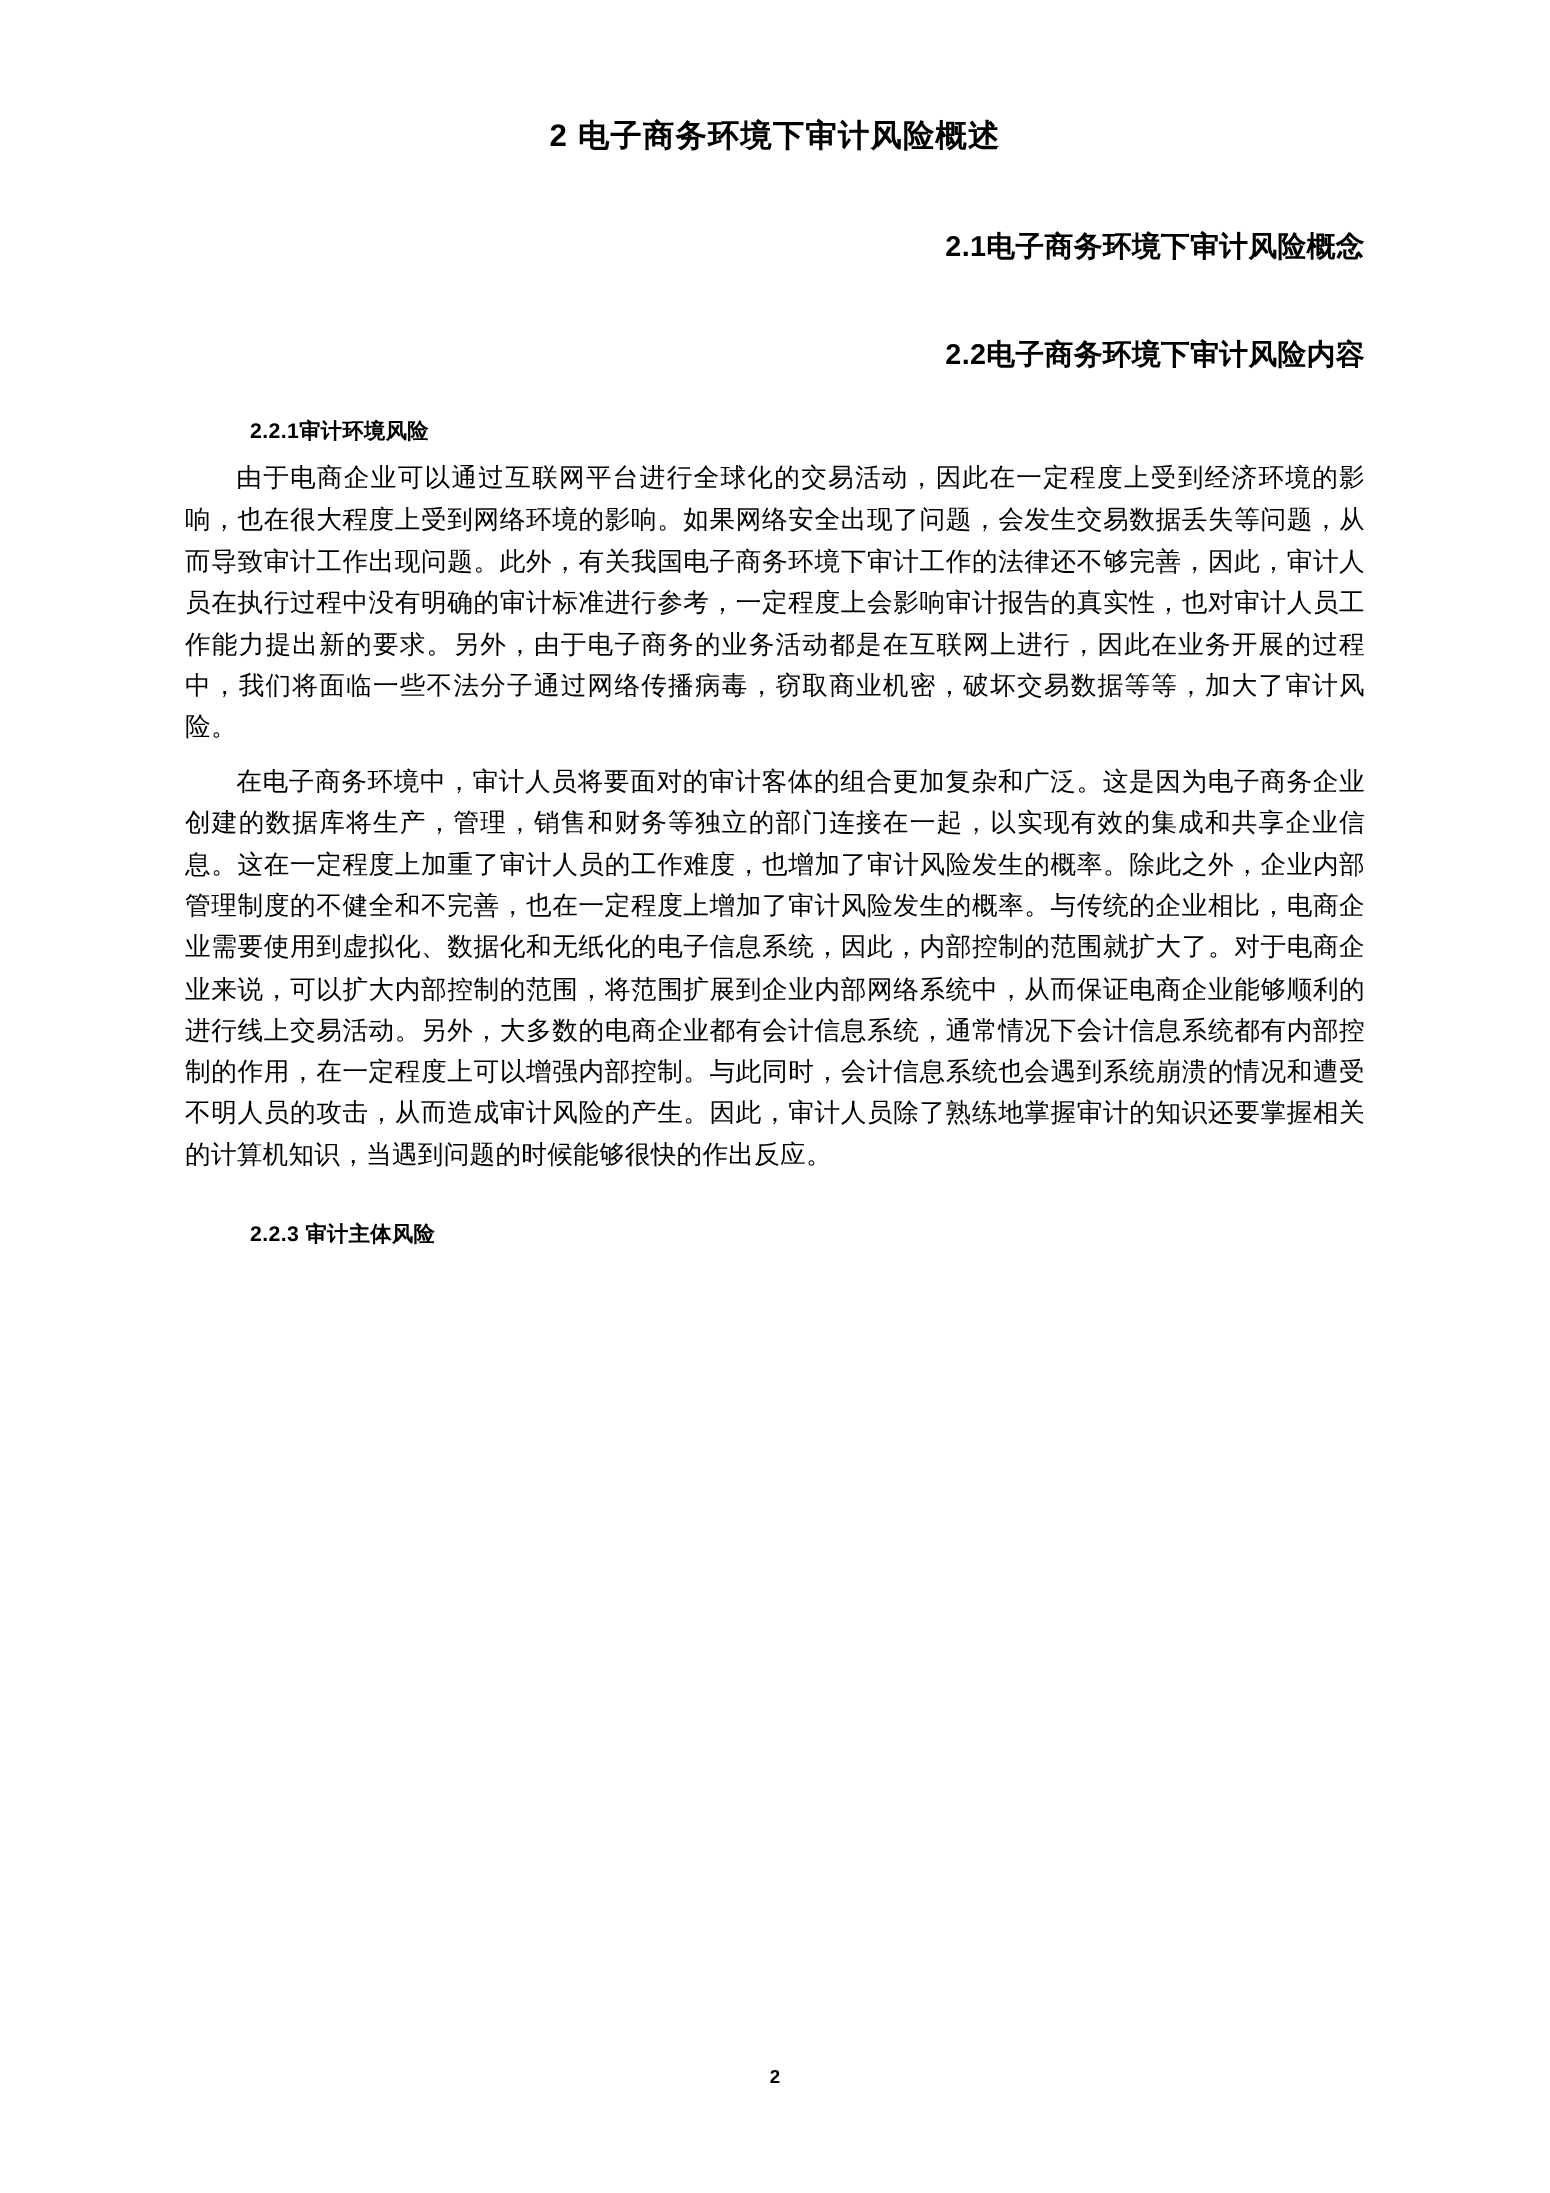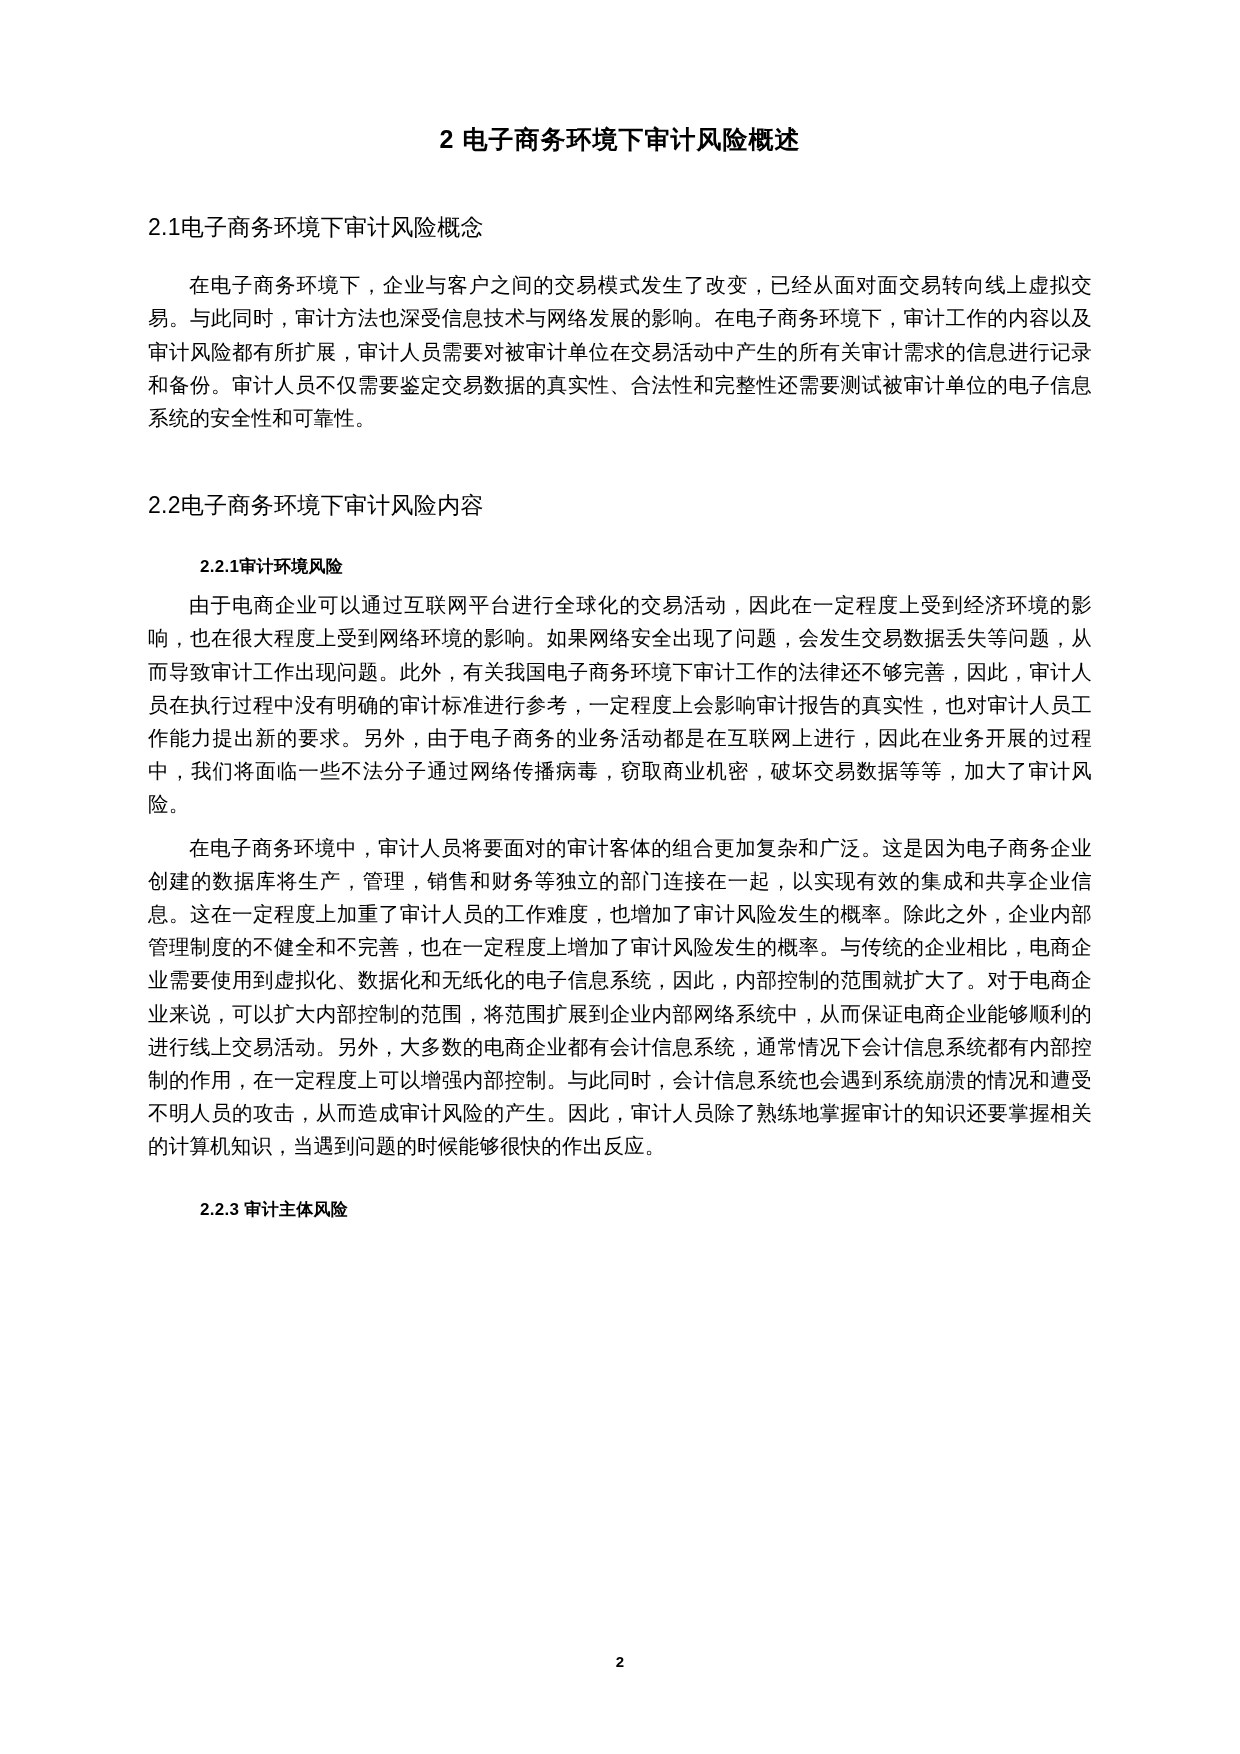--- a/index.html
+++ b/index.html
@@ -10,39 +10,40 @@
   body {
     font-family: "Liberation Serif", "DejaVu Serif", serif;
     color: #000000;
   }
   .page {
     position: relative;
     width: 1240px;
     height: 1754px;
     background: #ffffff;
     box-sizing: border-box;
-    padding: 100px 148px 60px 148px;
+    padding: 70px 148px 60px 148px;
     overflow: hidden;
   }
   .chapter-title {
     text-align: center;
     font-family: "Liberation Sans", "DejaVu Sans", sans-serif;
     font-weight: bold;
     font-size: 25px;
     letter-spacing: 1px;
     margin: 22px 0 0 0;
     line-height: 1.4;
   }
   .h2 {
     font-family: "Liberation Sans", "DejaVu Sans", sans-serif;
-    font-weight: normal;
+    font-weight: bold;
     font-size: 23px;
     margin: 54px 0 0 0;
     line-height: 1.4;
     letter-spacing: 0.3px;
+    text-align: right;
   }
   .h3 {
     font-family: "Liberation Sans", "DejaVu Sans", sans-serif;
     font-weight: bold;
     font-size: 17px;
     margin: 34px 0 0 52px;
     line-height: 1.4;
     letter-spacing: 0.3px;
   }
   p.body {
@@ -69,21 +70,20 @@
   }
 </style>
 </head>
 <body>
 
 <div class="page">
 
   <h1 class="chapter-title">2 电子商务环境下审计风险概述</h1>
 
   <h2 class="h2">2.1电子商务环境下审计风险概念</h2>
-  <p class="body first-after-h2">在电子商务环境下，企业与客户之间的交易模式发生了改变，已经从面对面交易转向线上虚拟交易。与此同时，审计方法也深受信息技术与网络发展的影响。在电子商务环境下，审计工作的内容以及审计风险都有所扩展，审计人员需要对被审计单位在交易活动中产生的所有关审计需求的信息进行记录和备份。审计人员不仅需要鉴定交易数据的真实性、合法性和完整性还需要测试被审计单位的电子信息系统的安全性和可靠性。</p>
 
   <h2 class="h2">2.2电子商务环境下审计风险内容</h2>
 
   <h3 class="h3">2.2.1审计环境风险</h3>
   <p class="body">由于电商企业可以通过互联网平台进行全球化的交易活动，因此在一定程度上受到经济环境的影响，也在很大程度上受到网络环境的影响。如果网络安全出现了问题，会发生交易数据丢失等问题，从而导致审计工作出现问题。此外，有关我国电子商务环境下审计工作的法律还不够完善，因此，审计人员在执行过程中没有明确的审计标准进行参考，一定程度上会影响审计报告的真实性，也对审计人员工作能力提出新的要求。另外，由于电子商务的业务活动都是在互联网上进行，因此在业务开展的过程中，我们将面临一些不法分子通过网络传播病毒，窃取商业机密，破坏交易数据等等，加大了审计风险。</p>
 
   <p class="body">在电子商务环境中，审计人员将要面对的审计客体的组合更加复杂和广泛。这是因为电子商务企业创建的数据库将生产，管理，销售和财务等独立的部门连接在一起，以实现有效的集成和共享企业信息。这在一定程度上加重了审计人员的工作难度，也增加了审计风险发生的概率。除此之外，企业内部管理制度的不健全和不完善，也在一定程度上增加了审计风险发生的概率。与传统的企业相比，电商企业需要使用到虚拟化、数据化和无纸化的电子信息系统，因此，内部控制的范围就扩大了。对于电商企业来说，可以扩大内部控制的范围，将范围扩展到企业内部网络系统中，从而保证电商企业能够顺利的进行线上交易活动。另外，大多数的电商企业都有会计信息系统，通常情况下会计信息系统都有内部控制的作用，在一定程度上可以增强内部控制。与此同时，会计信息系统也会遇到系统崩溃的情况和遭受不明人员的攻击，从而造成审计风险的产生。因此，审计人员除了熟练地掌握审计的知识还要掌握相关的计算机知识，当遇到问题的时候能够很快的作出反应。</p>
 
   <h3 class="h3">2.2.3 审计主体风险</h3>
 

